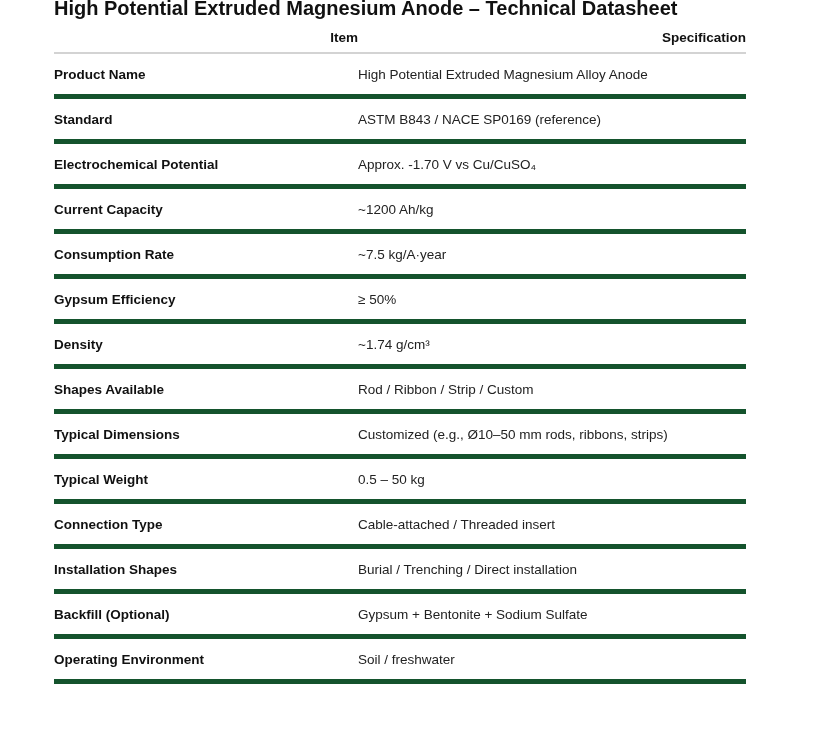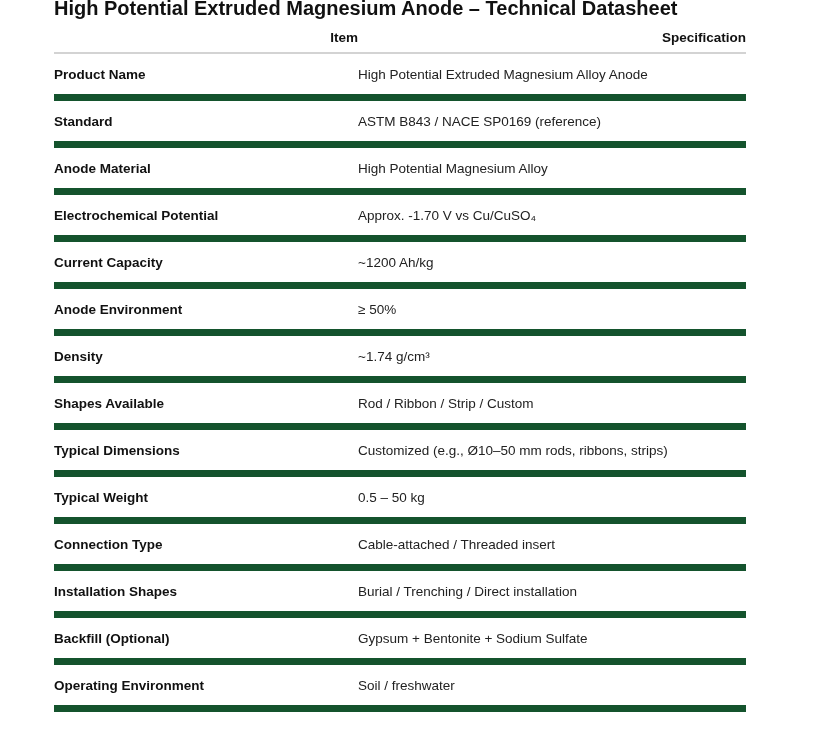--- a/index.html
+++ b/index.html
@@ -1,21 +1,21 @@
 <!DOCTYPE html>
 <html><head>
 <meta charset="utf-8">
 <style>
   html, body { margin: 0; padding: 0; background: #ffffff; }
   body { width: 814px; height: 744px; overflow: hidden; font-family: "Liberation Sans", sans-serif; color: #111; }
   .page { position: absolute; left: 54px; top: 0; width: 692px; }
   .title { font-size: 20px; font-weight: bold; margin: 0; line-height: 20px; height: 18px; overflow: visible; position: relative; top: -2px; color: #111; }
   table { border-collapse: collapse; width: 692px; margin-top: 12px; font-size: 13.5px; }
   th { text-align: right; font-weight: bold; padding: 0; height: 22px; vertical-align: top; border-bottom: 2px solid #d3d3d3; }
-  td { padding: 0; height: 40px; border-bottom: 7px solid #14532d; vertical-align: middle; }
+  td { padding: 0; height: 40px; border-bottom: 5px solid #14532d; vertical-align: middle; }
   td.item { font-weight: bold; width: 304px; }
   td.spec { font-weight: normal; color: #222; margin-left: 28px; }
   th.col-item { width: 304px; }
 </style>
 </head>
 <body>
 
 <div class="page">
   <h1 class="title">High Potential Extruded Magnesium Anode – Technical Datasheet</h1>
   <table>
@@ -28,33 +28,33 @@
     <tbody>
       <tr>
           <td class="item">Product Name</td>
           <td class="spec">High Potential Extruded Magnesium Alloy Anode</td>
         </tr>
       <tr>
           <td class="item">Standard</td>
           <td class="spec">ASTM B843 / NACE SP0169 (reference)</td>
         </tr>
       <tr>
-          <td class="item">Anode Material</td>
-          <td class="spec">High Potential Magnesium Alloy</td>
-        </tr>
-      <tr>
           <td class="item">Electrochemical Potential</td>
           <td class="spec">Approx. -1.70 V vs Cu/CuSO₄</td>
         </tr>
       <tr>
           <td class="item">Current Capacity</td>
           <td class="spec">~1200 Ah/kg</td>
         </tr>
       <tr>
-          <td class="item">Anode Environment</td>
+          <td class="item">Consumption Rate</td>
+          <td class="spec">~7.5 kg/A·year</td>
+        </tr>
+      <tr>
+          <td class="item">Gypsum Efficiency</td>
           <td class="spec">≥ 50%</td>
         </tr>
       <tr>
           <td class="item">Density</td>
           <td class="spec">~1.74 g/cm³</td>
         </tr>
       <tr>
           <td class="item">Shapes Available</td>
           <td class="spec">Rod / Ribbon / Strip / Custom</td>
         </tr>

